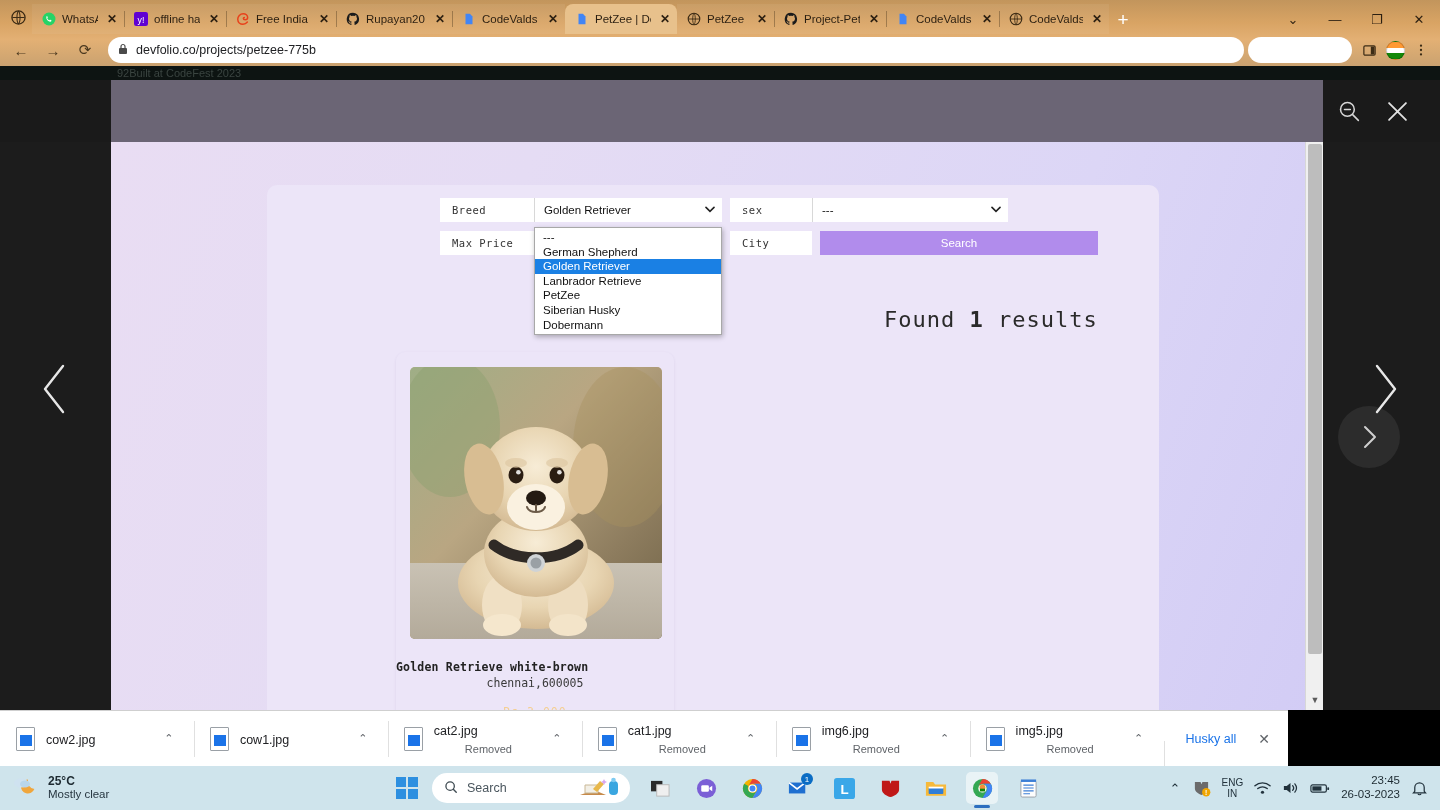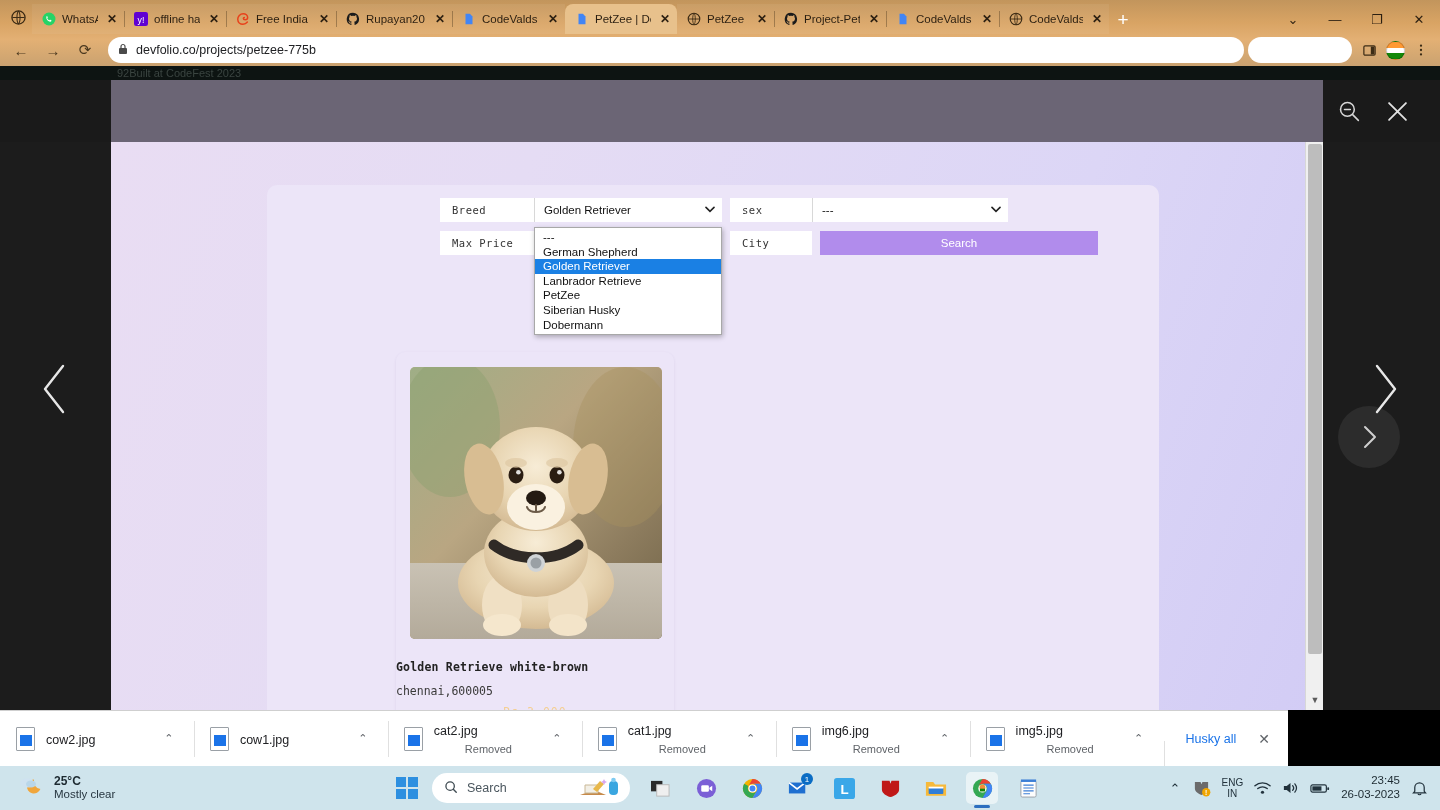--- a/index.html
+++ b/index.html
@@ -219,23 +219,23 @@
     position: absolute; left: 14px; top: 15px; width: 252px; height: 272px;
     border-radius: 5px; overflow: hidden;
     background: #cdbda6;
   }
   .pet-name {
     position: absolute; left: 0; right: 0; top: 308px; 
     font-family: "DejaVu Sans Mono", monospace;
     font-size: 11.5px; font-weight: 700; color: #222; letter-spacing: 0.2px;
   }
   .pet-loc {
-    position: absolute; left: 0; right: 0; top: 324px; text-align: left;
+    position: absolute; left: 0; right: 0; top: 324px; text-align: center;
     font-family: "DejaVu Sans Mono", monospace;
-    font-size: 11.5px; color: #3a3a3a; margin-top: 8px;
+    font-size: 11.5px; color: #3a3a3a;
   }
   .pet-price {
     position: absolute; left: 0; right: 0; top: 353px; text-align: center;
     font-family: "DejaVu Sans Mono", monospace;
     font-size: 11.5px; color: #f4cf93; letter-spacing: 1px;
   }
 
   
   .dlbar {
     position: absolute; left: 0; top: 710px; width: 1288px; height: 56px;
@@ -273,21 +273,21 @@
   .dlshowall .showall { font-size: 12.5px; color: #1a73e8; }
   .dlshowall .dlclose { font-size: 14px; color: #5f6368; }
 
   
   .taskbar {
     position: absolute; left: 0; top: 766px; width: 1440px; height: 44px;
     background: #cfe4ec;
     display: flex; align-items: center;
   }
   .weather {
-    display: flex; align-items: center; gap: 10px; padding-left: 18px; flex: 0 0 auto;
+    display: flex; align-items: center; gap: 10px; padding-left: 12px; flex: 0 0 auto;
   }
   .weather .wicon { font-size: 20px; }
   .weather .wtext { line-height: 1.18; }
   .weather .wtemp { font-size: 12px; color: #1d2a31; font-weight: 600; }
   .weather .wdesc { font-size: 11.5px; color: #273640; }
   .tb-center {
     position: absolute; left: 50%; transform: translateX(-50%);
     display: flex; align-items: center; gap: 14px;
   }
   .winlogo {
@@ -598,20 +598,23 @@
             </div>
 
             <div class="fgroup" style="margin-left:8px">
               <div class="flabel" style="width:82px">City</div>
             </div>
 
             <div class="search-btn" style="margin-left:8px">Search</div>
           </div>
         </div>
 
+        <div class="found">
+          <span>Found </span><b>1</b><span> results</span>
+        </div>
 
         <div class="pet-card">
           <div class="pet-photo">
             <svg width="252" height="272" viewBox="0 0 252 272" preserveAspectRatio="xMidYMid slice">
               <defs>
                 <linearGradient id="bgBlur" x1="0" y1="0" x2="1" y2="1">
                   <stop offset="0%" stop-color="#9fae86"></stop>
                     <stop offset="40%" stop-color="#b9a682"></stop>
                   <stop offset="75%" stop-color="#8d7c5e"></stop>
                     <stop offset="100%" stop-color="#6f6246"></stop>

